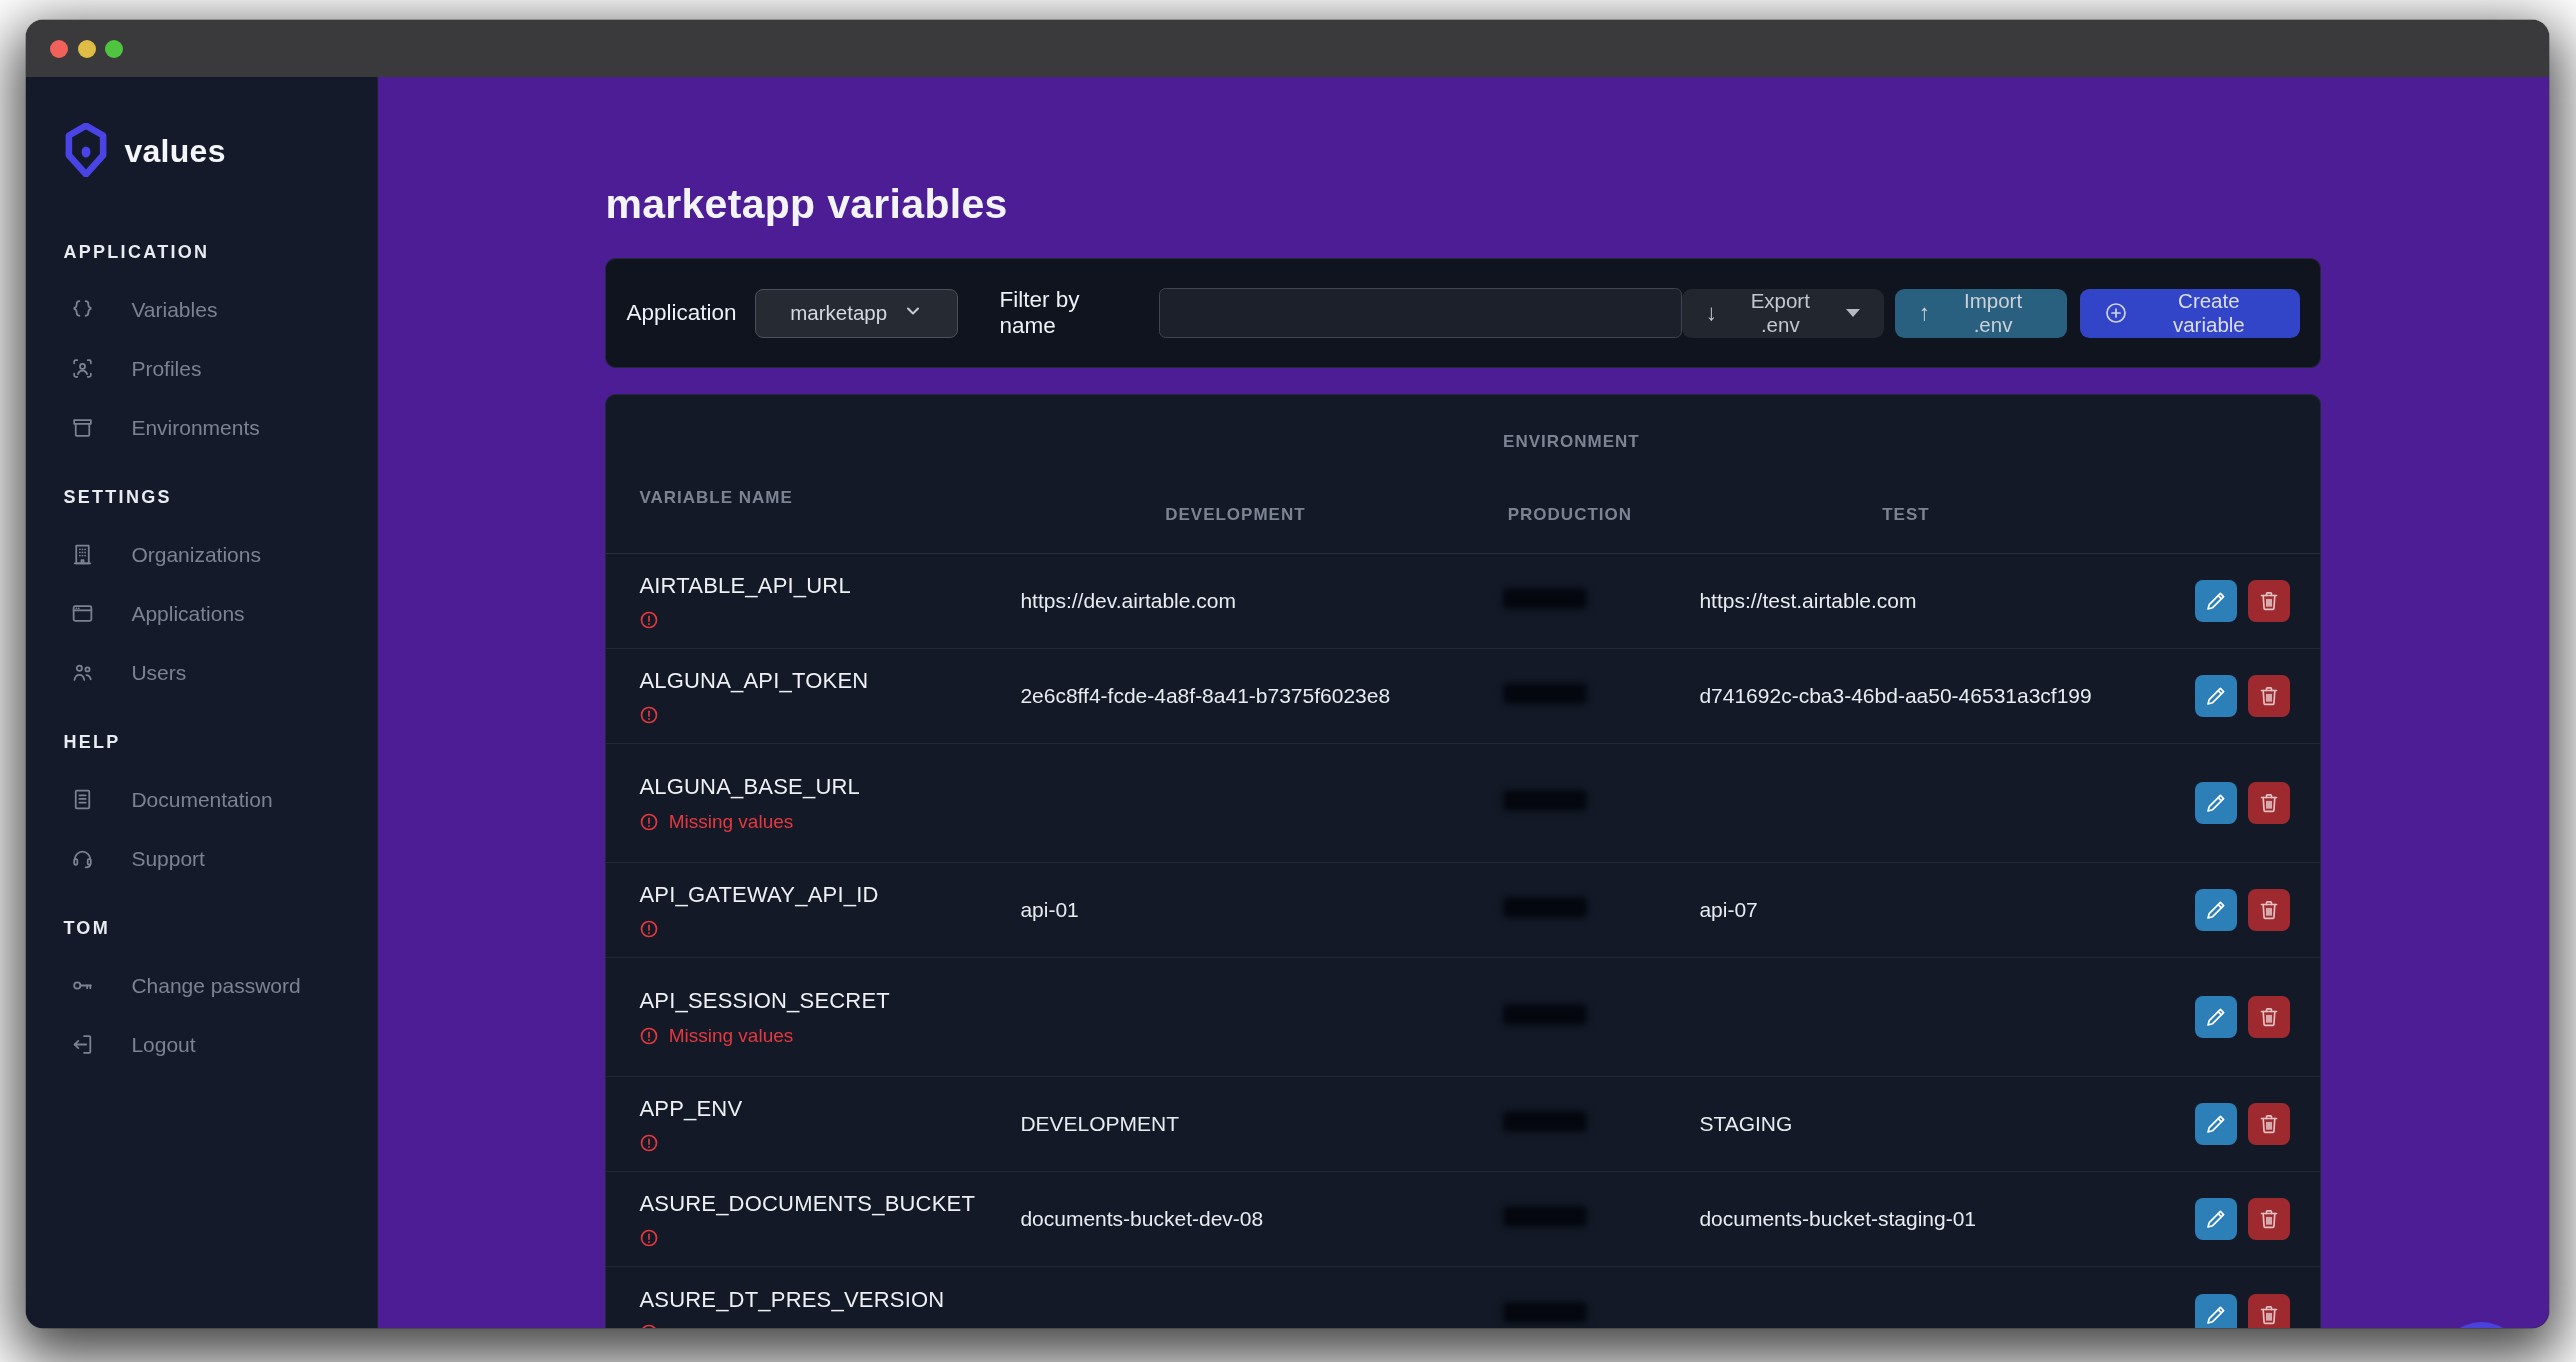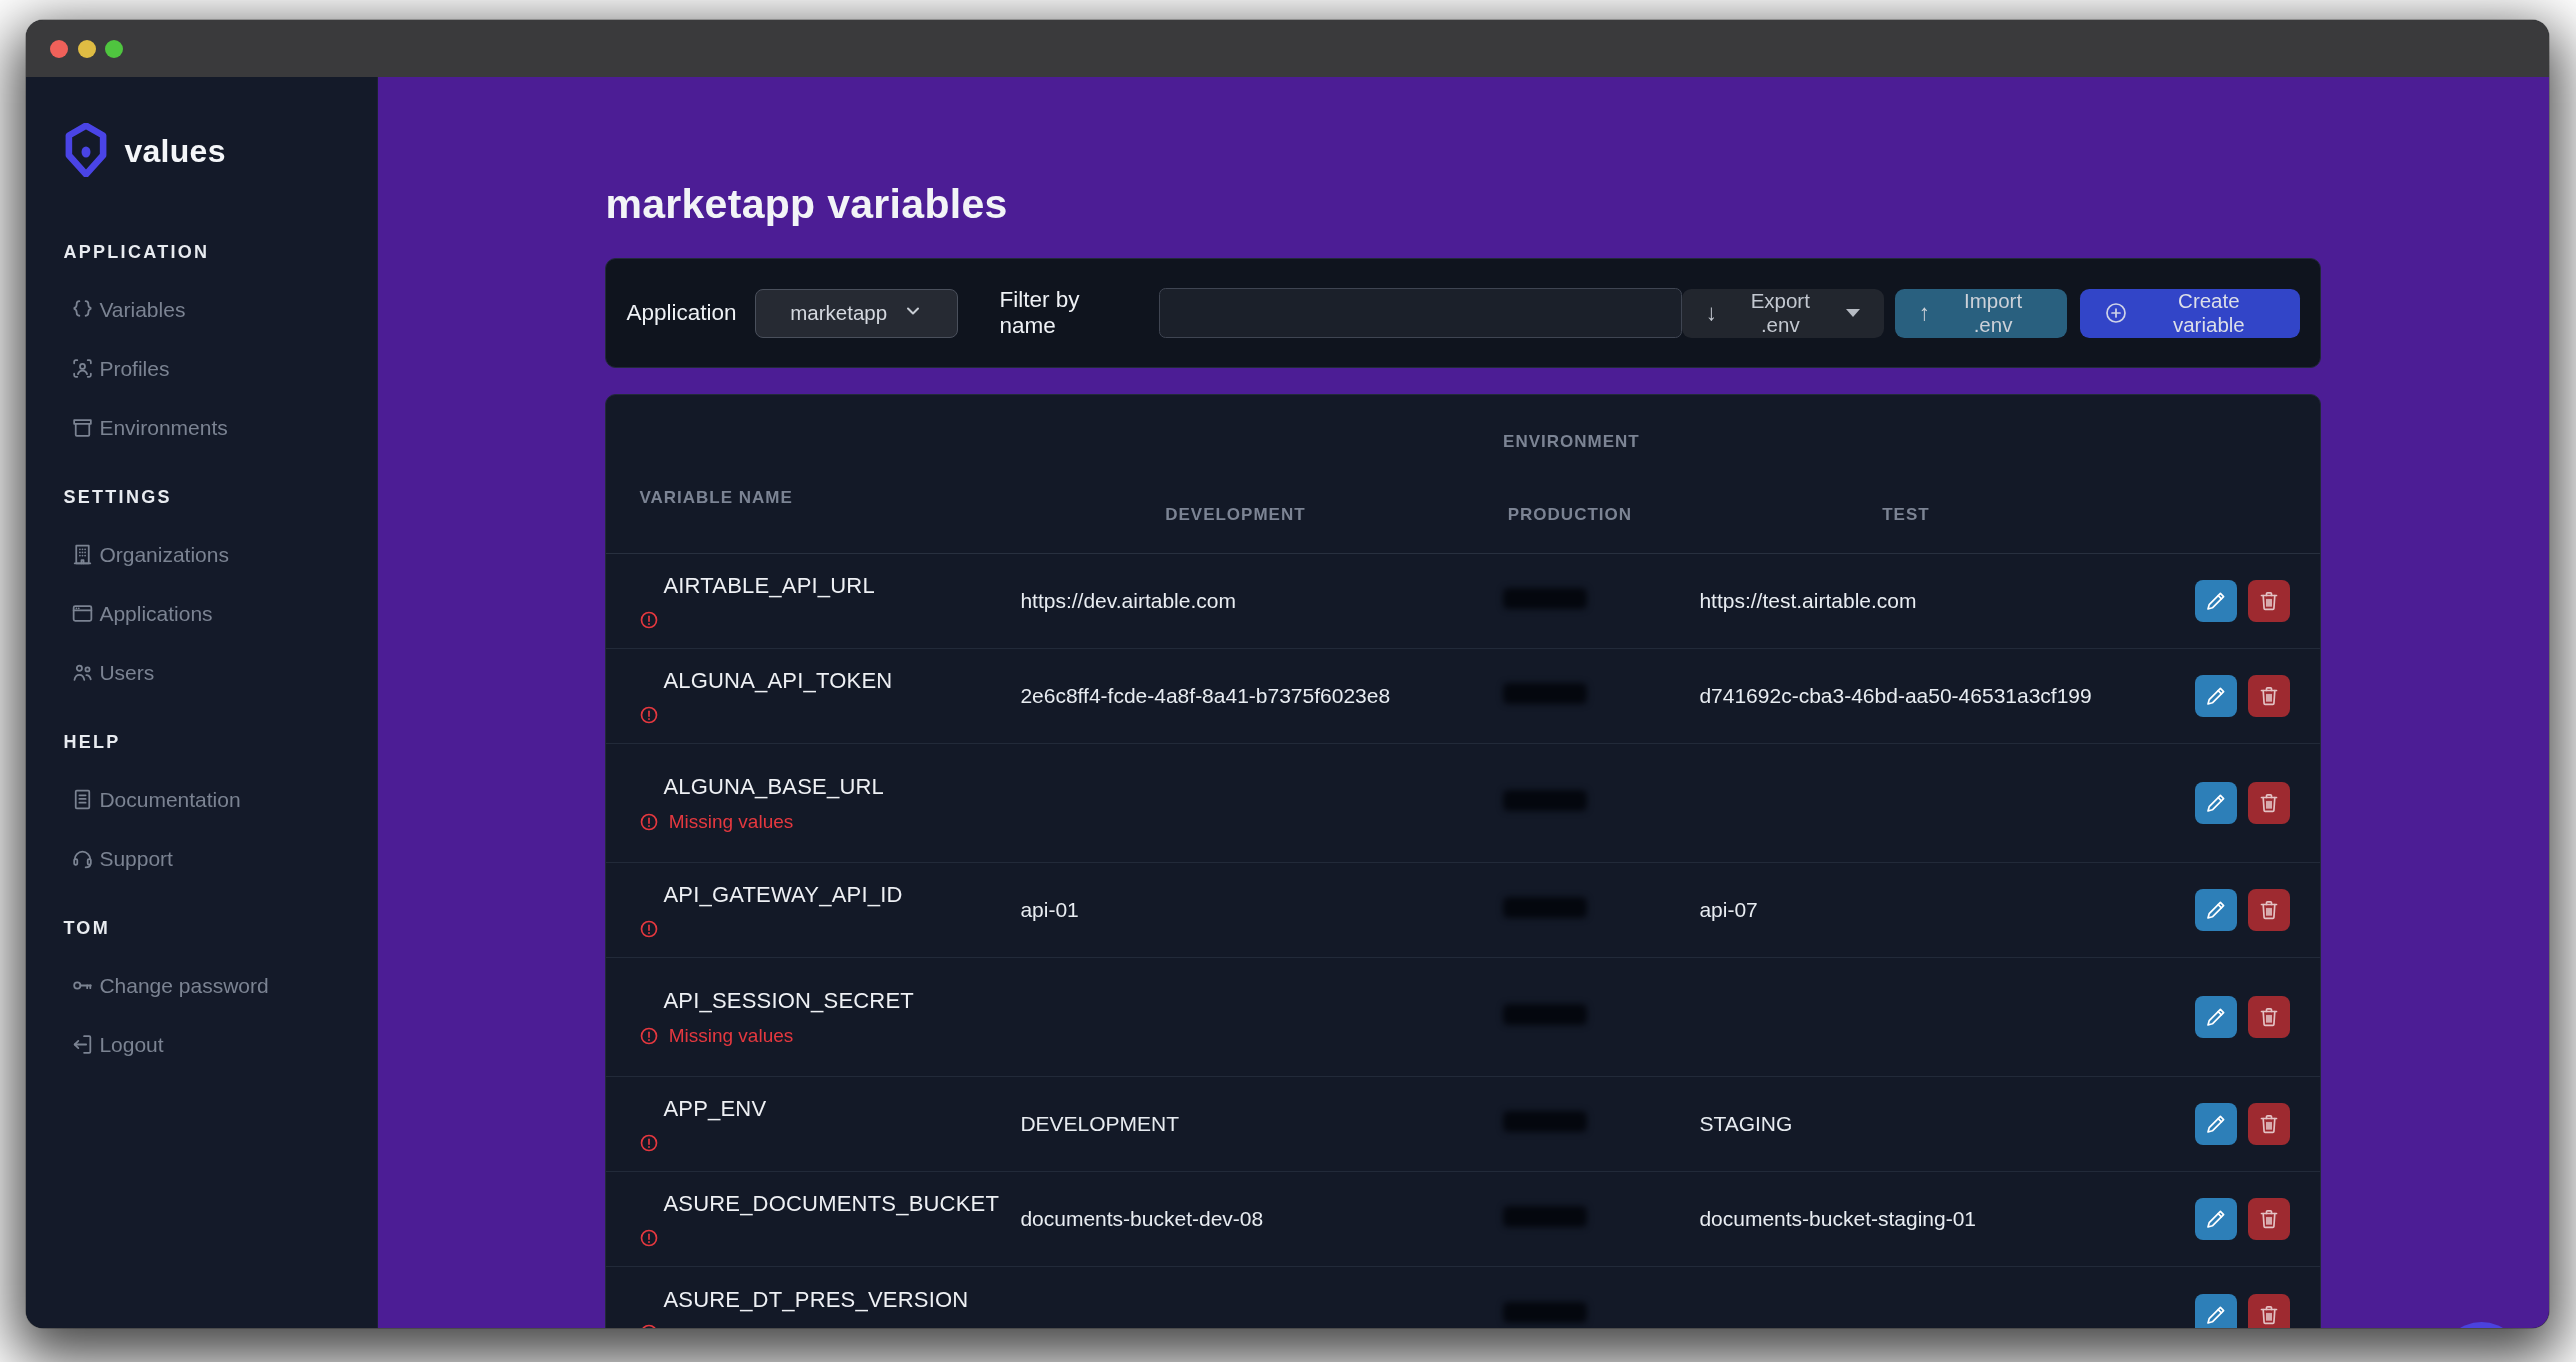--- a/index.html
+++ b/index.html
@@ -57,21 +57,21 @@
   .nav-section { margin-bottom: 30px; }
   .nav-section-label {
     color: #e8ebf0;
     font-size: 18px;
     font-weight: 700;
     letter-spacing: 2.3px;
     padding-left: 37px;
     margin-bottom: 17px;
   }
   .nav-item {
-    display: flex; align-items: center; gap: 4px;
+    display: flex; align-items: center; gap: 36px;
     padding-left: 44px;
     height: 59px;
     cursor: pointer;
     color: #7b8392;
   }
   .nav-icon { width: 25px; height: 25px; display: inline-flex; }
   .nav-icon svg { width: 25px; height: 25px; }
   .nav-label { font-size: 21px; font-weight: 400; }
 
   
@@ -171,21 +171,21 @@
     font-size: 17px; font-weight: 700; letter-spacing: 1px;
   }
   .th.name-h { padding-left: 33px; transform: translateY(-17px); }
   .th.center { text-align: center; }
 
   .trow { min-height: 95px; border-bottom: 1.3px solid #222a39; }
   .trow:last-child { border-bottom: none; }
   .trow.missing-row { min-height: 119px; }
   .cell { font-size: 21px; color: #e8ecf1; }
   .name-cell { padding-left: 33px; display: flex; flex-direction: column; gap: 10.6px; }
-  .var-name { color: #eef0f4; font-size: 22px; letter-spacing: 0.2px; margin-left: 24px; }
+  .var-name { color: #eef0f4; font-size: 22px; letter-spacing: 0.2px; }
   .missing {
     display: flex; align-items: center; gap: 9.3px;
     color: #e5383f; font-size: 19px;
   }
   .missing svg { width: 20px; height: 20px; }
   .test-cell { padding-left: 10px; }
   .redacted-pill {
     display: inline-block;
     width: 84px; height: 21px;
     margin-left: 53px;

